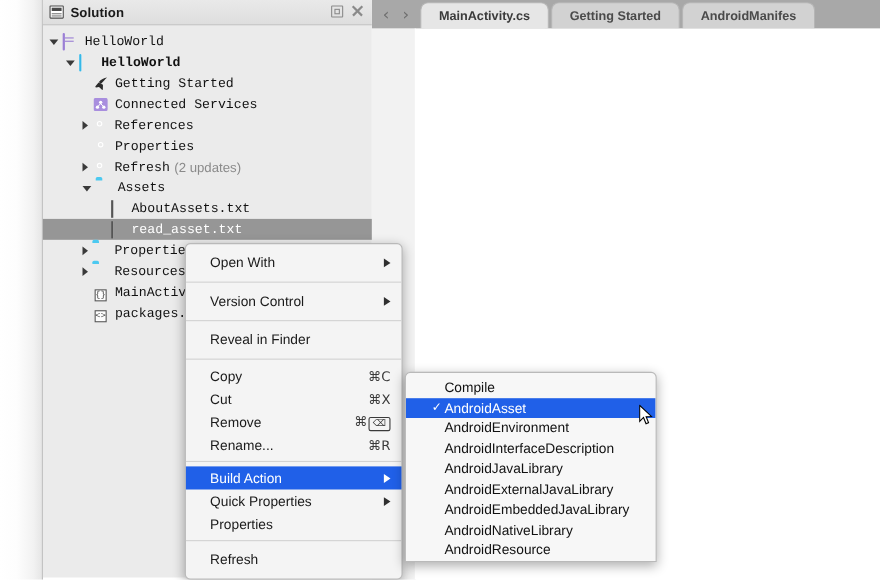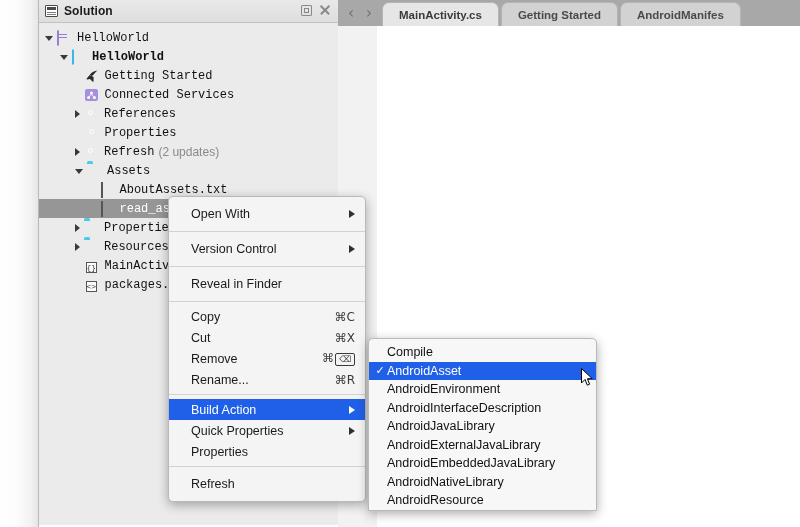--- a/index.html
+++ b/index.html
@@ -171,21 +171,21 @@
     position: absolute; left: 0px; top: 26px; width: 39px; height: 501px;
     background: #f2f2f2; border-right: 1px solid #ececec;
   }
   .editor-body {
     position: absolute; left: 39px; top: 26px; width: 423px; height: 501px;
     background: #ffffff;
   }
 
   
   .ctx-menu {
-    position: absolute; left: 168px; top: 196px; width: 196px;
+    position: absolute; left: 168px; top: 221px; width: 196px;
     background: #f4f4f4;
     border: 1px solid #b9b9b9; border-radius: 5px;
     box-shadow: 0 3px 11px rgba(0,0,0,0.32);
     padding: 4px 0 4px 0;
     font-size: 12.5px; color: #1a1a1a;
   }
   .mi {
     position: relative; height: 26px; display: flex; align-items: center;
     padding: 0 10px 0 22px; box-sizing: border-box; white-space: nowrap;
   }
@@ -215,21 +215,21 @@
     position: absolute; left: 368px; top: 338px; width: 227px;
     background: #f7f7f7;
     border: 1px solid #b9b9b9; border-radius: 5px 5px 0 0;
     box-shadow: 0 3px 11px rgba(0,0,0,0.32);
     padding-top: 4px;
     font-size: 12.5px; color: #111;
     overflow: hidden;
   }
   .smi {
     height: 18.5px; display: flex; align-items: center;
-    padding-left: 4px; white-space: nowrap;
+    padding-left: 21px; white-space: nowrap;
   }
   .smi .check { width: 14px; text-align: center; font-size: 11px; color: #111; }
   .smi.selected { background: #2060e8; color: #ffffff; }
   .smi.selected .check { color: #ffffff; }
 
   
   .cursor {
     position: absolute; left: 581px; top: 368px; width: 13px; height: 19px;
     pointer-events: none;
   }

